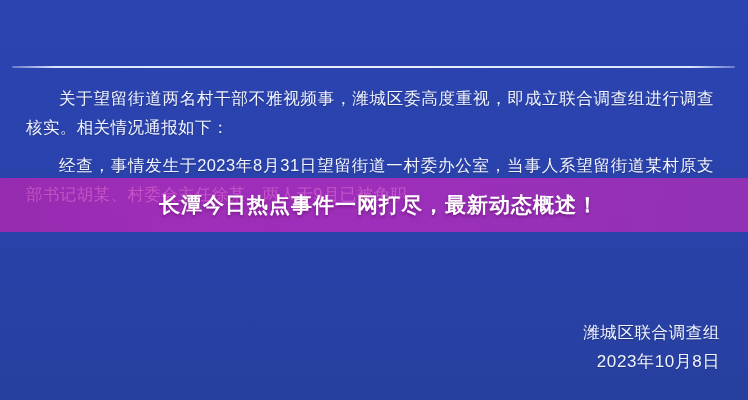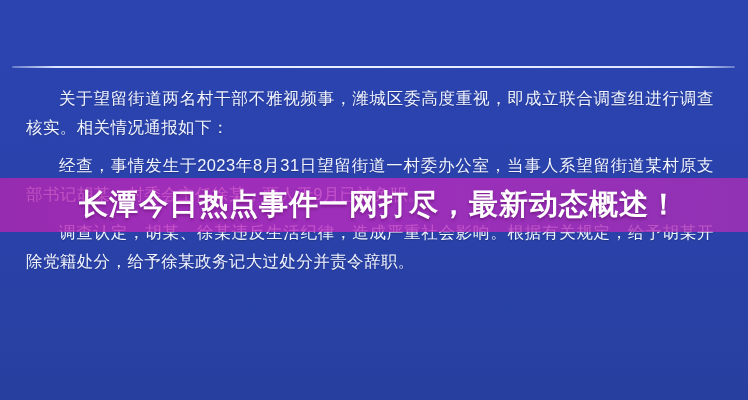--- a/index.html
+++ b/index.html
@@ -56,40 +56,43 @@
     background:linear-gradient(90deg,
       rgba(176,38,176,.80) 0%,
       rgba(188,40,188,.80) 22%,
       rgba(186,42,190,.80) 50%,
       rgba(178,44,186,.80) 78%,
       rgba(170,46,182,.80) 100%);
     display:flex;align-items:center;justify-content:center;
   }
   .overlay-text{
     color:#ffffff;
-    font-size:29px;
+    font-size:21px;
     font-weight:bold;
     letter-spacing:1px;
     white-space:nowrap;
     text-shadow:0 2px 3px rgba(80,0,80,.45);
     margin-left:10px;
   }
 </style>
 </head>
 <body>
 
 <div class="poster">
 
 
   <div class="divider"></div>
 
   <div class="body-text">
     <p class="para p1">关于望留街道两名村干部不雅视频事，潍城区委高度重视，即成立联合调查组进行调查核实。相关情况通报如下：</p>
     <p class="para p2">经查，事情发生于2023年8月31日望留街道一村委办公室，当事人系望留街道某村原支部书记胡某、村委会主任徐某，两人于9月已被免职。</p>
-    <p class="para p3">调查认定，胡某、徐某违反生活纪律，造成严重社会影响。根据有关规定，给予胡某开除党籍处分，给予徐某政务记大过处分并责令辞职。</p>
   </div>
 
+  <div class="signature">
+    <div class="sign-org">潍城区联合调查组</div>
+    <div class="sign-date">2023年10月8日</div>
+  </div>
 
   <div class="overlay-band">
     <span class="overlay-text">长潭今日热点事件一网打尽，最新动态概述！</span>
   </div>
 
 </div>
 
 </body></html>

